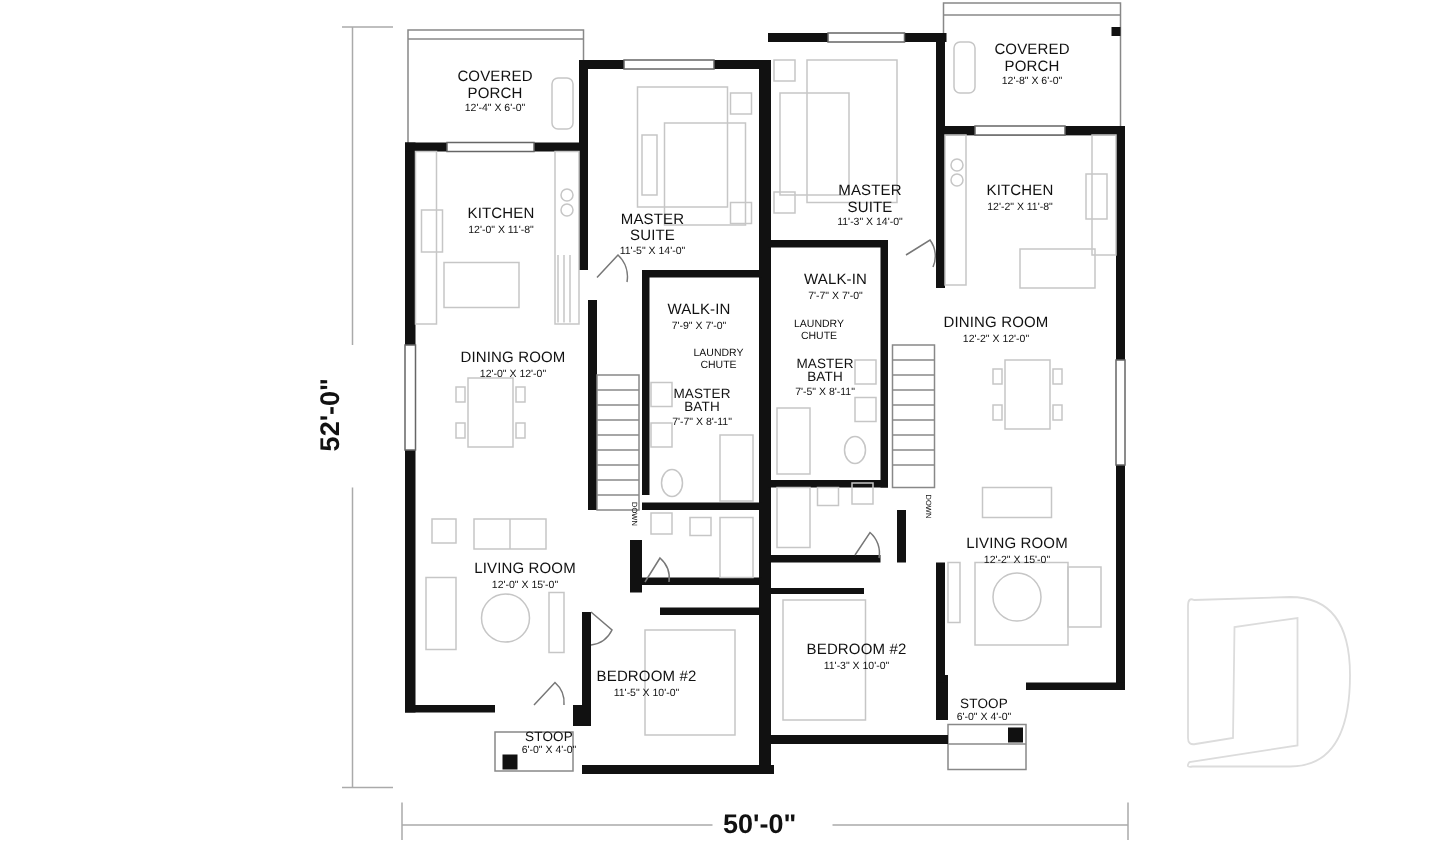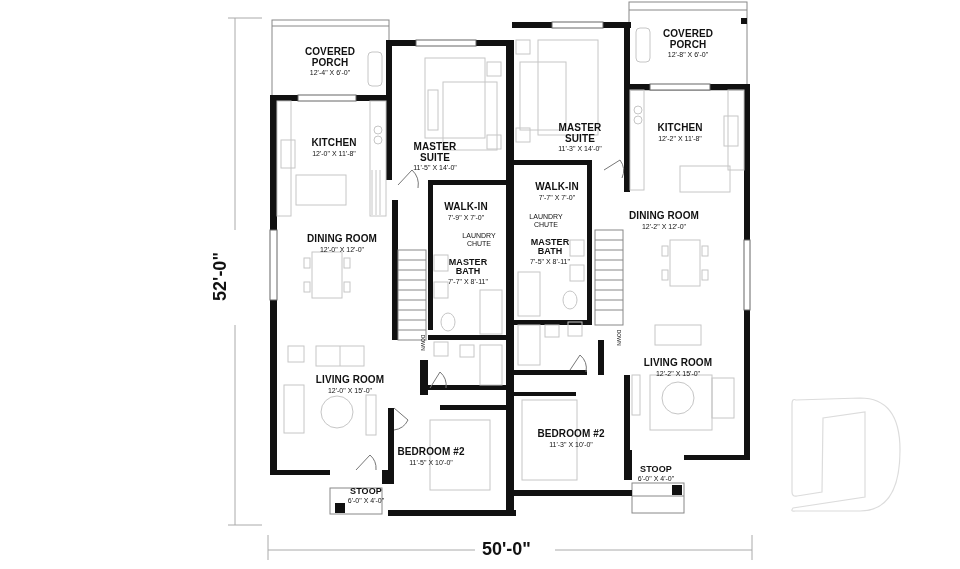--- a/index.html
+++ b/index.html
@@ -1,19 +1,19 @@
 <!DOCTYPE html>
 <html><head>
 <meta charset="utf-8">
 <style>
   html, body { margin:0; padding:0; background:#ffffff; }
   body { width:960px; height:569px; position:relative; overflow:hidden; font-family:"Liberation Sans", sans-serif; color:#111; }
   svg.plan { position:absolute; left:0; top:0; }
   .lbl { position:absolute; text-align:center; transform:translateX(-50%); white-space:nowrap; line-height:1.05; }
-  .lbl .n { font-weight:bold; font-size:10px; letter-spacing:0.1px; display:block; }
+  .lbl .n { font-weight:normal; font-size:10px; letter-spacing:0.1px; display:block; }
   .lbl .d { font-size:7px; display:block; margin-top:1px; }
   .lbl .s { font-size:8px; display:block; line-height:1.1; }
   .dim { position:absolute; font-weight:bold; font-size:18px; white-space:nowrap; }
   .dimv { transform:rotate(-90deg); transform-origin:center; }
 </style>
 </head>
 <body>
 
 <svg class="plan" width="960" height="569" viewBox="0 0 960 569">
 

